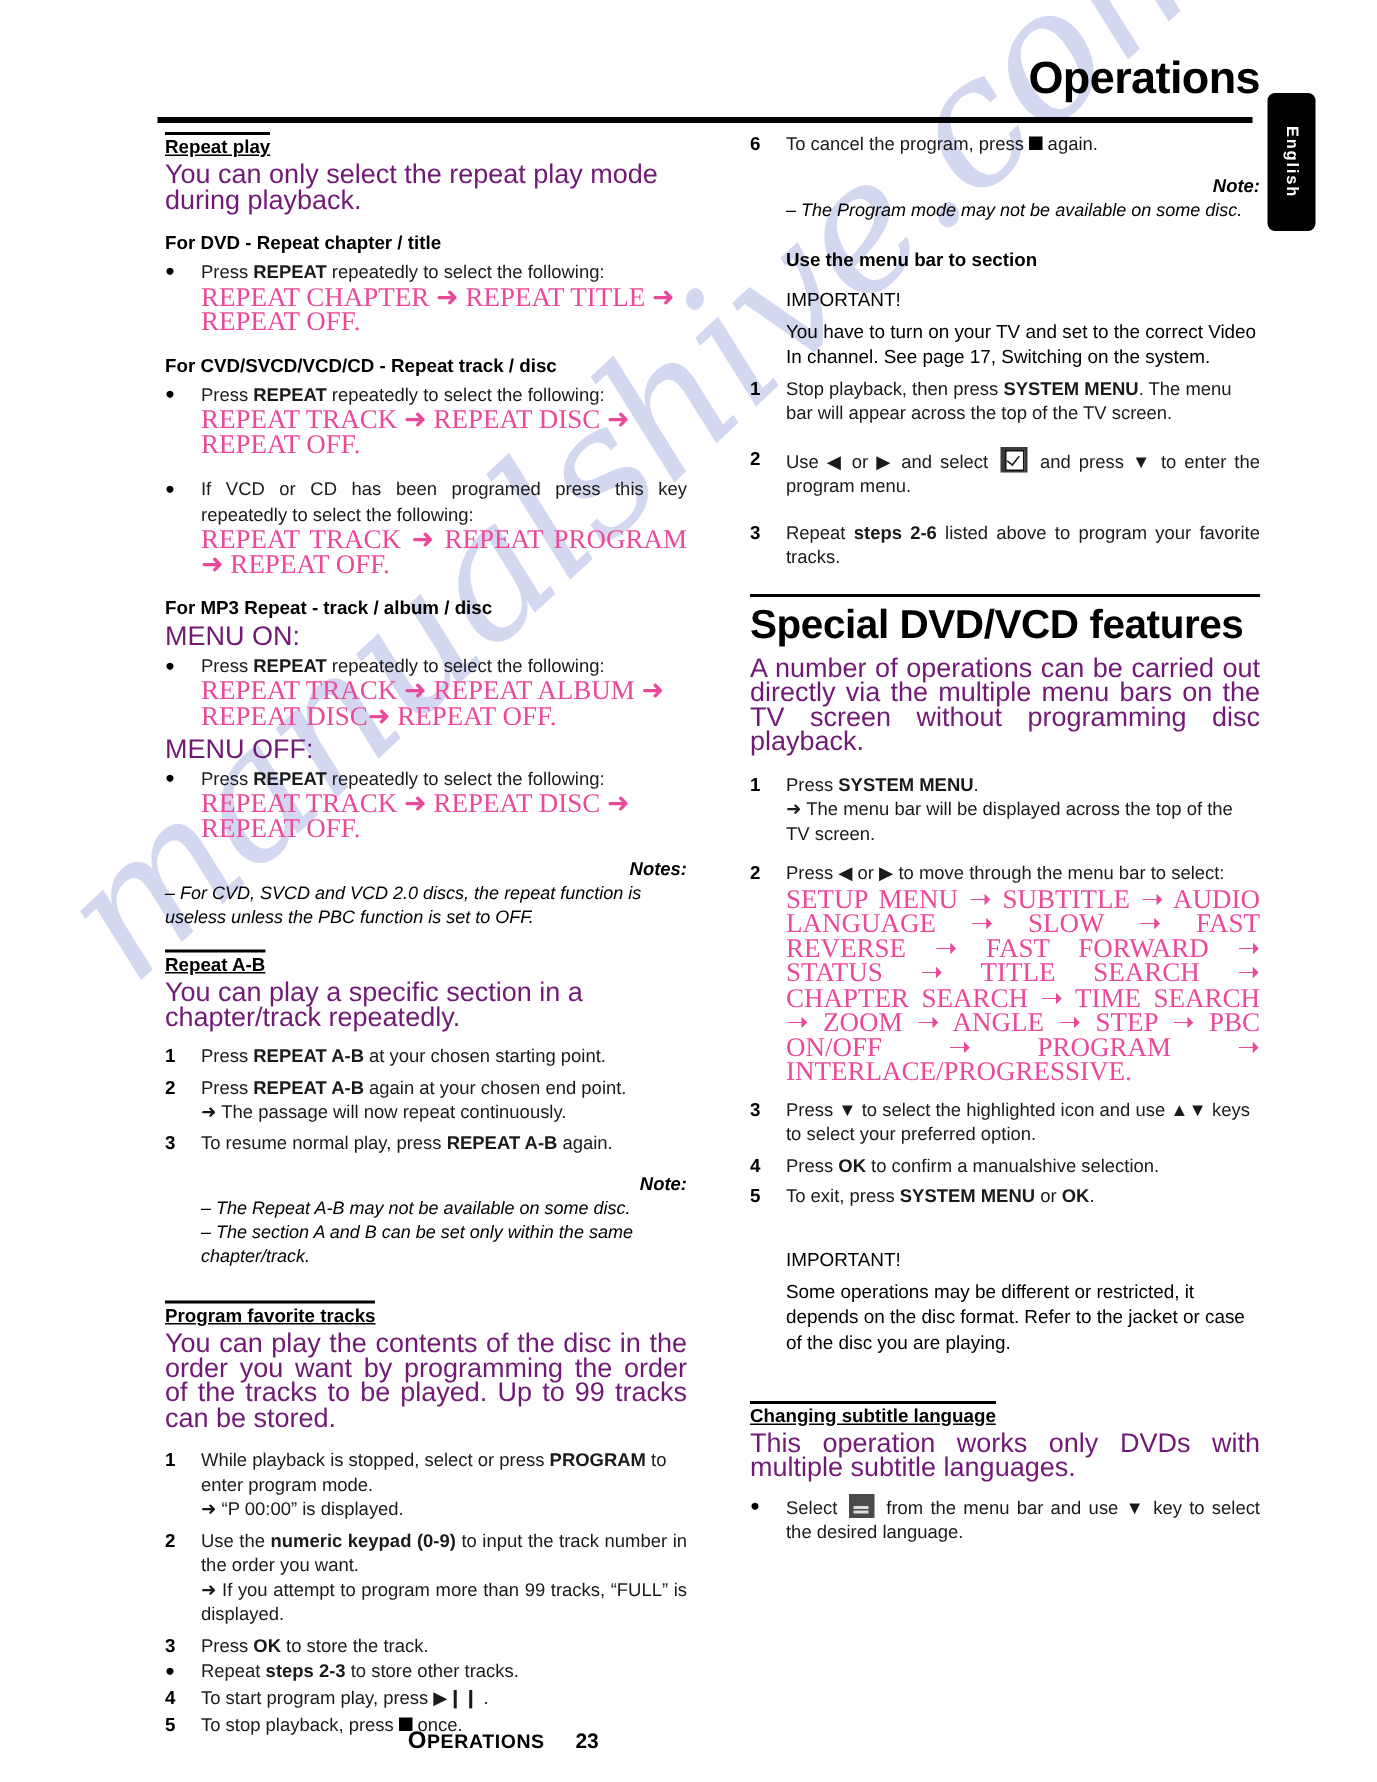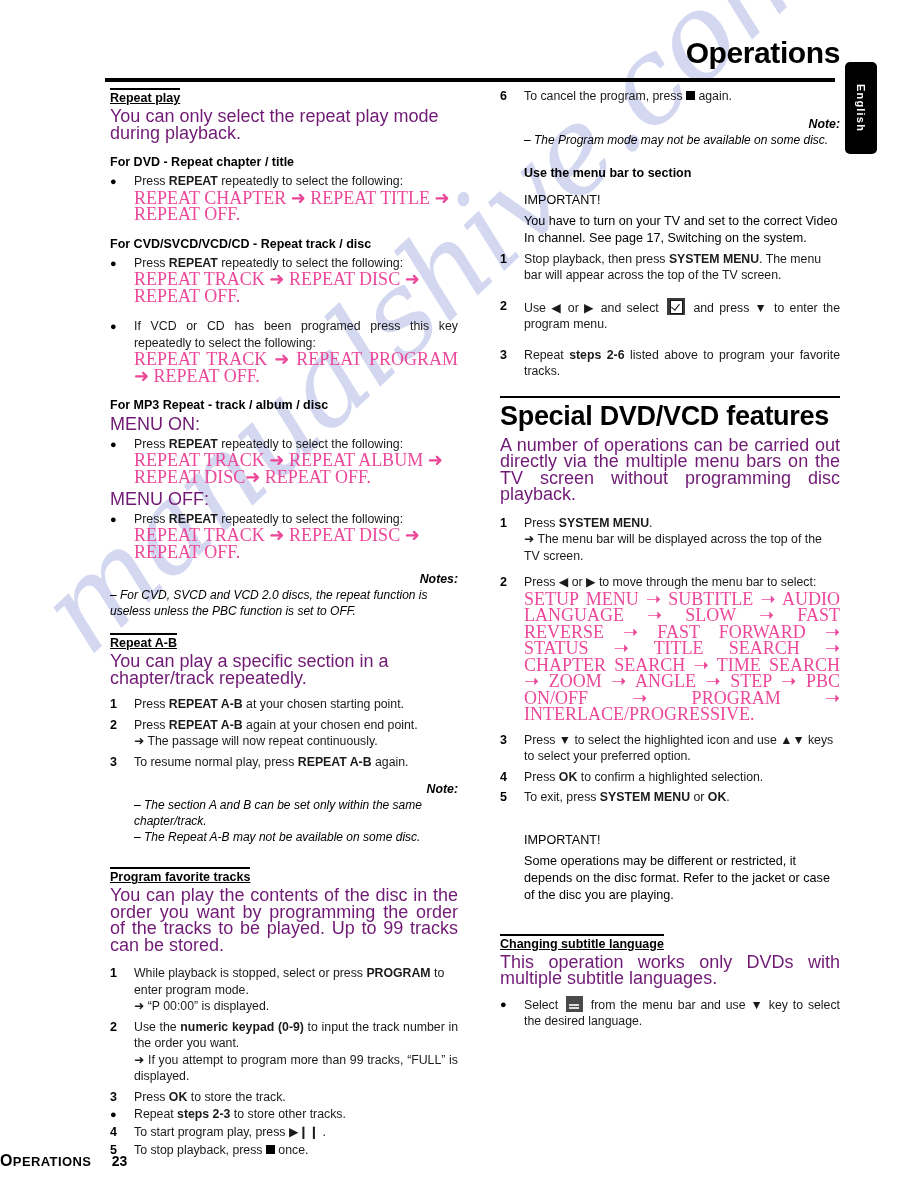--- a/index.html
+++ b/index.html
@@ -103,21 +103,21 @@
     background:#4a4a4a;position:relative;margin:0 3px;
   }
   .icon-sub:after{
     content:"";position:absolute;left:3px;bottom:3px;width:10px;height:2px;
     background:#ddd;box-shadow:0 -3px 0 #ddd;
   }
   .sqstop{display:inline-block;width:9px;height:9px;background:#000;vertical-align:0px;}
 
   
   .footer{
-    position:absolute;left:0;top:1152px;width:782px;text-align:left;
+    position:absolute;left:0;top:1152px;width:782px;text-align:center;
     padding-right:111px;box-sizing:border-box;
   }
   .footer .fname{font-size:13px;font-weight:bold;letter-spacing:.4px;}
   .footer .fname .cap{font-size:16px;}
   .footer .fnum{font-size:14px;font-weight:bold;margin-left:16px;}
 </style>
 </head>
 <body>
 
 <div class="page">
@@ -212,22 +212,22 @@
         </div>
         <div class="row">
           <div class="marker">3</div>
           <div class="txt">
             <span>To resume normal play, press </span><b>REPEAT A-B</b><span> again.</span>
           </div>
         </div>
 
         <div style="padding-left:24px">
           <div class="note-title">Note:</div>
+          <p class="note-line">–  The Repeat A-B may not be available on some disc.</p>
           <p class="note-line">–  The section A and B can be set only within the same chapter/track.</p>
-          <p class="note-line">–  The Repeat A-B may not be available on some disc.</p>
         </div>
       </div>
 
       <div>
         <div class="sec-title-wrap" style="margin-top:22px">
           <div class="sec-title">Program favorite tracks</div>
         </div>
         <p class="body just">You can play the contents of the disc in the order you want by programming the order of the tracks to be played. Up to 99 tracks can be stored.</p>
 
         <div class="row" style="margin-top:12px">
@@ -331,21 +331,21 @@
         </div>
       </div>
 
       <div class="row" style="margin-top:9px">
         <div class="marker">3</div>
         <div class="txt">Press ▼ to select the highlighted icon and use ▲▼ keys to select your preferred option.</div>
       </div>
       <div class="row">
         <div class="marker">4</div>
         <div class="txt">
-          <span>Press </span><b>OK</b><span> to confirm a highlighted selection.</span>
+          <span>Press </span><b>OK</b><span> to confirm a manualshive selection.</span>
         </div>
       </div>
       <div class="row">
         <div class="marker">5</div>
         <div class="txt">
           <span>To exit, press </span><b>SYSTEM MENU</b><span> or </span><b>OK</b><span>.</span>
         </div>
       </div>
 
       <div style="padding-left:24px;margin-top:26px">

